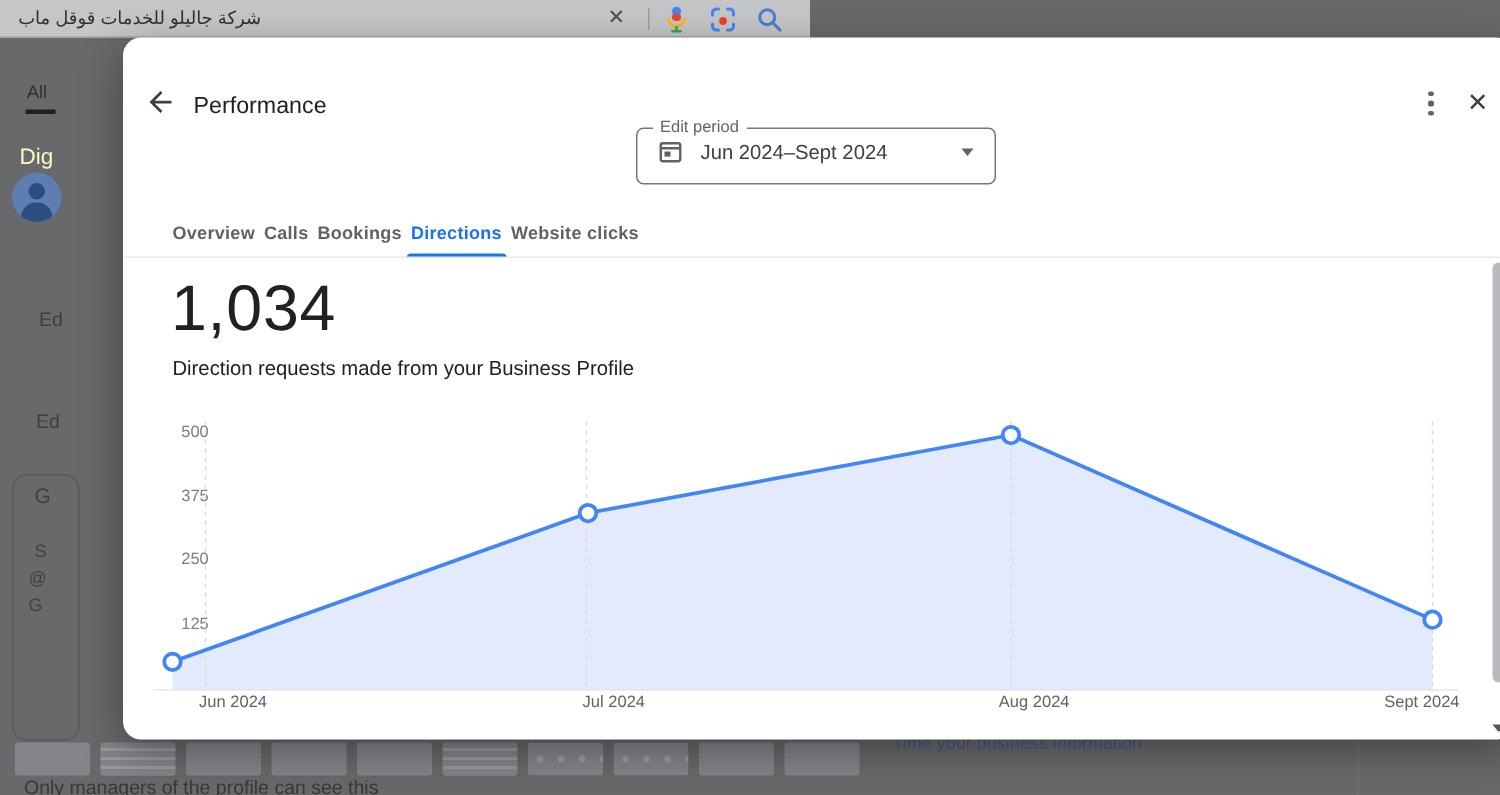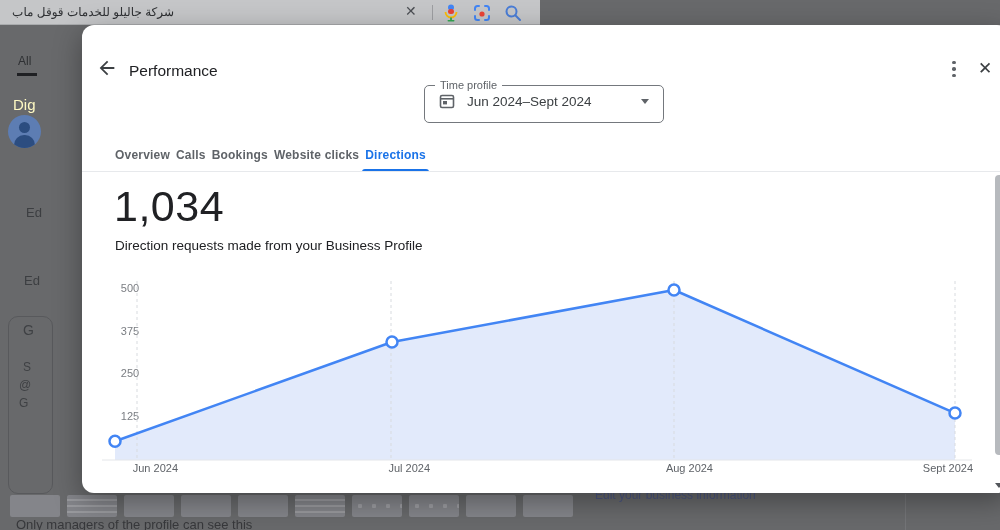--- a/index.html
+++ b/index.html
@@ -117,56 +117,56 @@
   <div class="thumb lines"></div>
   <div class="thumb"></div>
   <div class="thumb"></div>
   <div class="thumb"></div>
   <div class="thumb lines"></div>
   <div class="thumb dots"></div>
   <div class="thumb dots"></div>
   <div class="thumb"></div>
   <div class="thumb"></div>
 </div>
-<div class="edit-link">Edit your business information</div>
+<div class="edit-link">Time your business information</div>
 <div class="vdivider"></div>
 <div class="managers-note">Only managers of the profile can see this</div>
 
 <div class="modal">
 
   <svg class="m-abs back-arrow" viewBox="0 0 24 24">
     <path d="M20,11H7.8l5.6-5.6L12,4l-8,8 8,8 1.4-1.4L7.8,13H20z" fill="#3c4043"></path>
   </svg>
   <div class="m-abs m-title">Performance</div>
   <div class="m-abs kebab">
       <i></i>
       <i></i>
       <i></i>
     </div>
   <div class="m-abs close-x">✕</div>
 
   <fieldset class="period">
-    <legend>Time profile</legend>
+    <legend>Edit period</legend>
     <div class="period-row">
       <svg width="16" height="16" viewBox="0 0 16 16">
         <rect x="1.5" y="2.5" width="13" height="12" rx="1.5" fill="none" stroke="#5f6368" stroke-width="1.6"></rect>
         <line x1="1.5" y1="5.8" x2="14.5" y2="5.8" stroke="#5f6368" stroke-width="1.6"></line>
         <rect x="4" y="8" width="4" height="3.4" fill="#5f6368"></rect>
       </svg>
       <span class="period-val">Jun 2024–Sept 2024</span>
       <span class="caret-down"></span>
     </div>
   </fieldset>
 
   <div class="tabs">
     <div class="tab">Overview</div>
     <div class="tab">Calls</div>
     <div class="tab">Bookings</div>
+    <div class="tab active">Directions</div>
     <div class="tab">Website clicks</div>
-    <div class="tab active">Directions</div>
   </div>
   <div class="m-abs tabs-divider"></div>
 
   <div class="m-abs metric-value">1,034</div>
   <div class="m-abs metric-desc">Direction requests made from your Business Profile</div>
 
   <div class="ytick" style="top:257px">500</div>
   <div class="ytick" style="top:300px">375</div>
   <div class="ytick" style="top:342px">250</div>
   <div class="ytick" style="top:385px">125</div>

